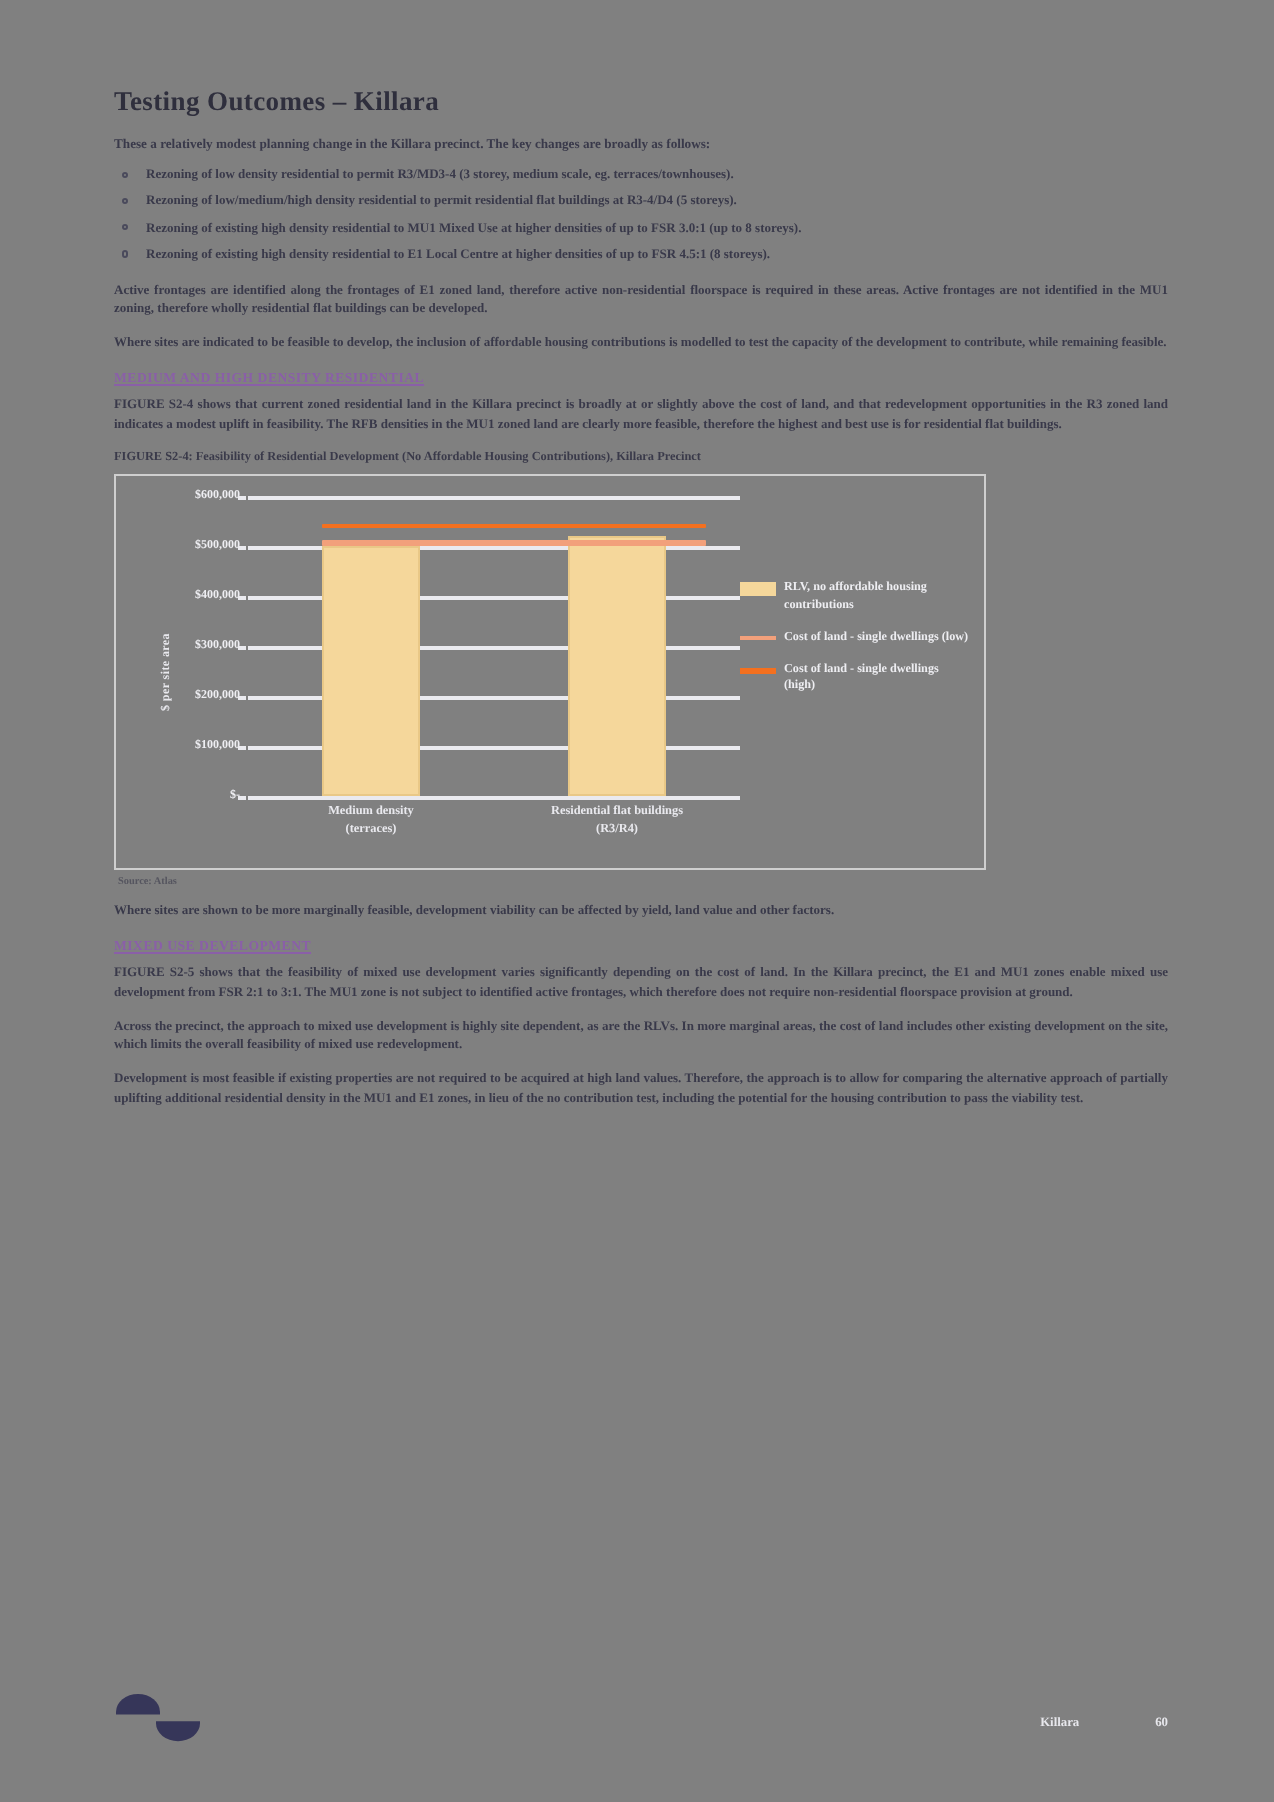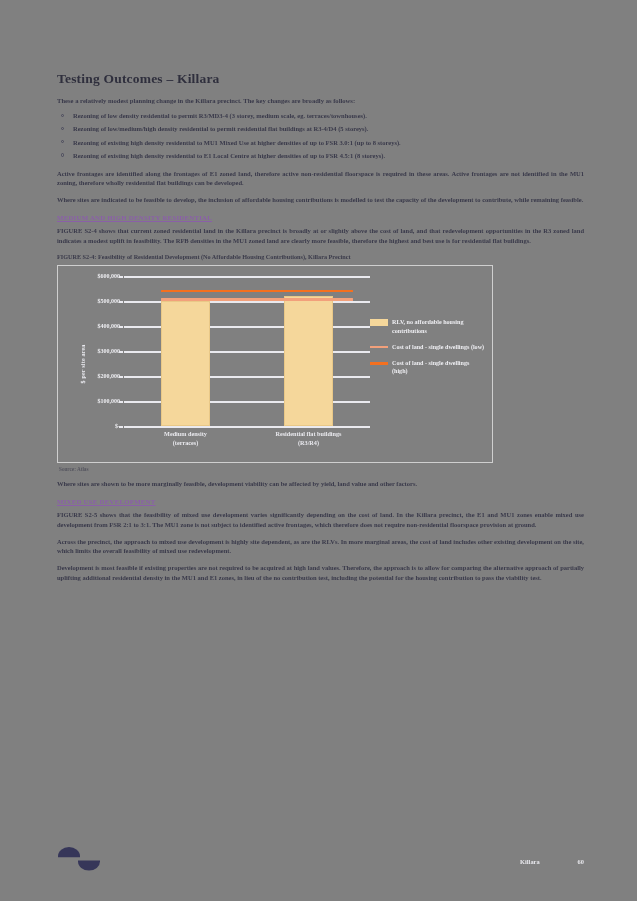--- a/index.html
+++ b/index.html
@@ -18,21 +18,21 @@
 
   .page {
     position: absolute;
     inset: 0;
     background: #808080;
   }
 
   .content {
     position: absolute;
     left: 57px;
-    top: 71px;
+    top: 43px;
     width: 527px;
   }
 
   
   .doc-title {
     font-family: "Liberation Serif", serif;
     font-size: 13.5px;
     font-weight: bold;
     letter-spacing: .2px;
     color: #2f2f3d;

